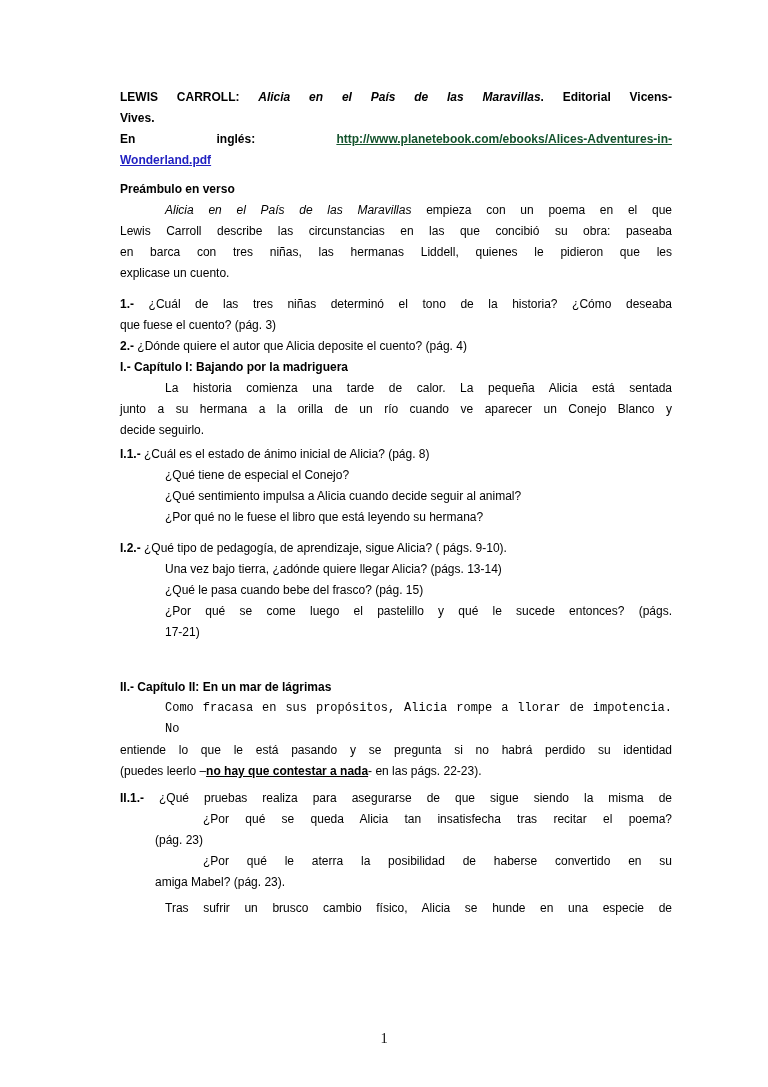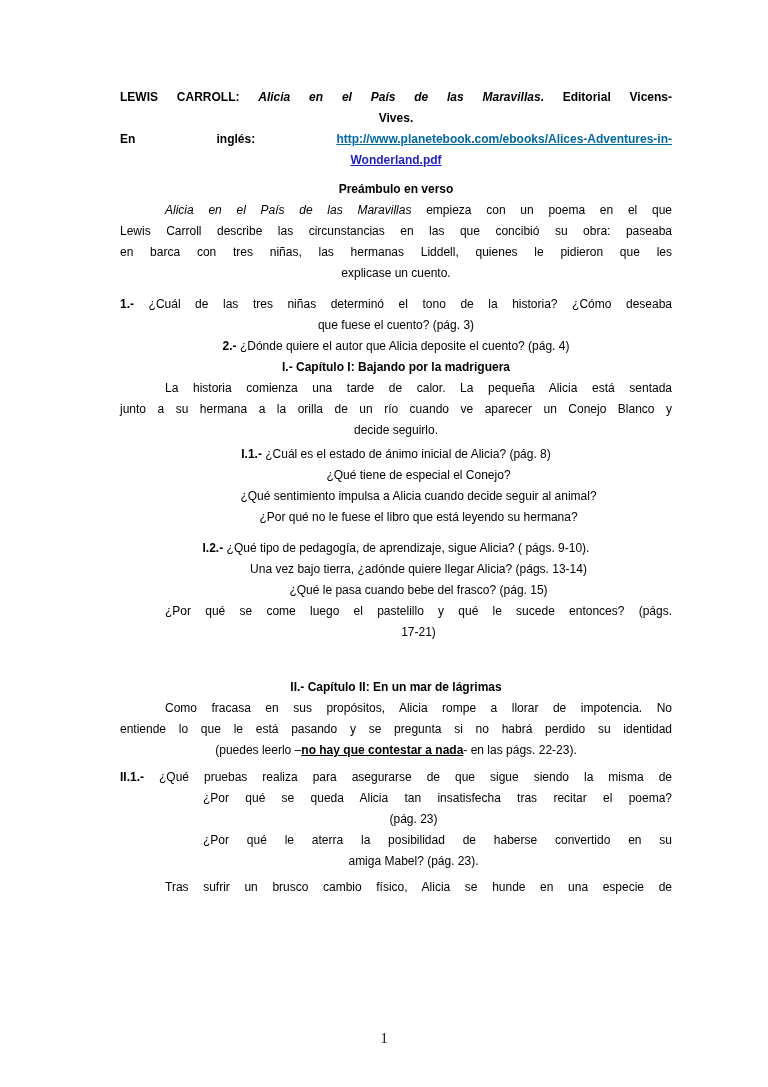--- a/index.html
+++ b/index.html
@@ -18,21 +18,21 @@
   .doc {
     position: absolute;
     left: 120px;
     top: 87px;
     width: 552px;
     font-size: 12px;
     line-height: 21px;
   }
   .block { margin: 0; }
   .line {
-    text-align: center;
+    text-align: left;
     min-height: 21px;
   }
   .line.just {
     text-align: justify;
     text-align-last: justify;
   }
   .b { font-weight: bold; }
   .i { font-style: italic; }
   .u { text-decoration: underline; }
   a.link {
@@ -51,21 +51,21 @@
     color: #111111;
   }
 </style>
 </head>
 <body>
 
 <div class="doc">
     <div class="block">
       <div class="line just"><span class="b">LEWIS CARROLL: </span><span class="b i">Alicia en el País de las Maravillas</span><span class="b">. Editorial Vicens-</span></div>
       <div class="line"><span class="b">Vives.</span></div>
-      <div class="line just"><span class="b">En inglés: </span><a class="link" href="#" style="color: #0369a1;">http://www.planetebook.com/ebooks/Alices-Adventures-in-</a></div>
+      <div class="line just"><span class="b">En inglés: </span><a class="link" href="#" style="color: #14532d;">http://www.planetebook.com/ebooks/Alices-Adventures-in-</a></div>
       <div class="line"><a class="link" href="#" style="color: rgb(31, 31, 193);">Wonderland.pdf</a></div>
     </div>
     <div class="block" style="margin-top: 8px;">
       <div class="line"><span class="b">Preámbulo en verso</span></div>
       <div class="line just" style="padding-left: 45px;"><span class="i">Alicia en el País de las Maravillas</span><span> empieza con un poema en el que</span></div>
       <div class="line just"><span>Lewis Carroll describe las circunstancias en las que concibió su obra: paseaba</span></div>
       <div class="line just"><span>en barca con tres niñas, las hermanas Liddell, quienes le pidieron que les</span></div>
       <div class="line"><span>explicase un cuento.</span></div>
     </div>
     <div class="block" style="margin-top: 10px;">
@@ -87,21 +87,21 @@
     </div>
     <div class="block" style="margin-top: 10px;">
       <div class="line"><span class="b">I.2.- </span><span>¿Qué tipo de pedagogía, de aprendizaje, sigue Alicia? ( págs. 9-10).</span></div>
       <div class="line" style="padding-left: 45px;"><span>Una vez bajo tierra, ¿adónde quiere llegar Alicia? (págs. 13-14)</span></div>
       <div class="line" style="padding-left: 45px;"><span>¿Qué le pasa cuando bebe del frasco?  (pág. 15)</span></div>
       <div class="line just" style="padding-left: 45px;"><span>¿Por qué se come luego el pastelillo y qué le sucede entonces? (págs.</span></div>
       <div class="line" style="padding-left: 45px;"><span>17-21)</span></div>
     </div>
     <div class="block" style="margin-top: 34px;">
       <div class="line"><span class="b">II.- Capítulo II: En un mar de lágrimas</span></div>
-      <div class="line just" style="padding-left: 45px;"><span>Como fracasa en sus propósitos, Alicia rompe a llorar de impotencia. No</span></div>
+      <div class="line just" style="padding-left: 45px; font-family: Liberation Mono, monospace;"><span>Como fracasa en sus propósitos, Alicia rompe a llorar de impotencia. No</span></div>
       <div class="line just"><span>entiende lo que le está pasando y se pregunta si no habrá perdido su identidad</span></div>
       <div class="line"><span>(puedes leerlo –</span><span class="b u">no hay que contestar a nada</span><span>- en las págs. 22-23).</span></div>
     </div>
     <div class="block" style="margin-top: 6px;">
       <div class="line just"><span class="b">II.1.- </span><span>¿Qué pruebas realiza para asegurarse de que sigue siendo la misma de</span></div>
       <div class="line just" style="padding-left: 83px;"><span>¿Por qué se queda Alicia tan insatisfecha tras recitar el poema?</span></div>
       <div class="line" style="padding-left: 35px;"><span>(pág. 23)</span></div>
       <div class="line just" style="padding-left: 83px;"><span>¿Por qué le aterra la posibilidad de haberse convertido en su</span></div>
       <div class="line" style="padding-left: 35px;"><span>amiga Mabel? (pág. 23).</span></div>
     </div>

